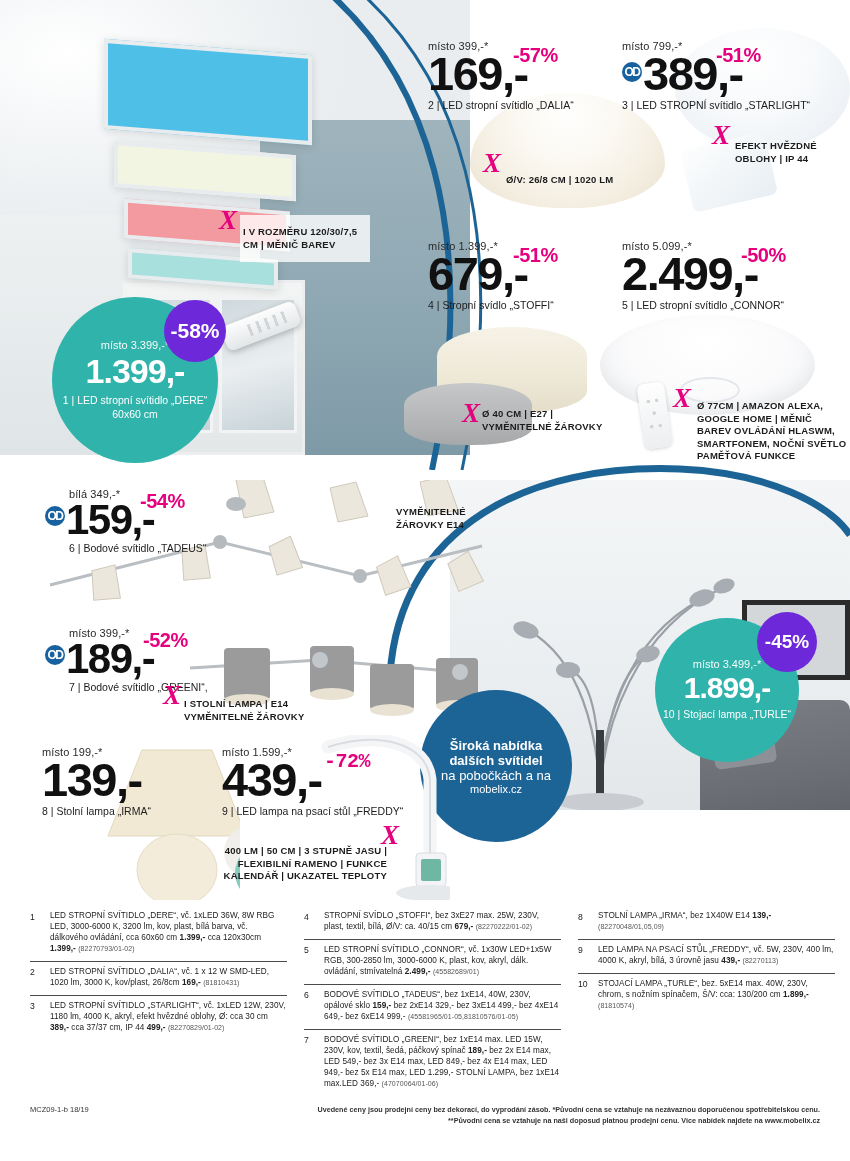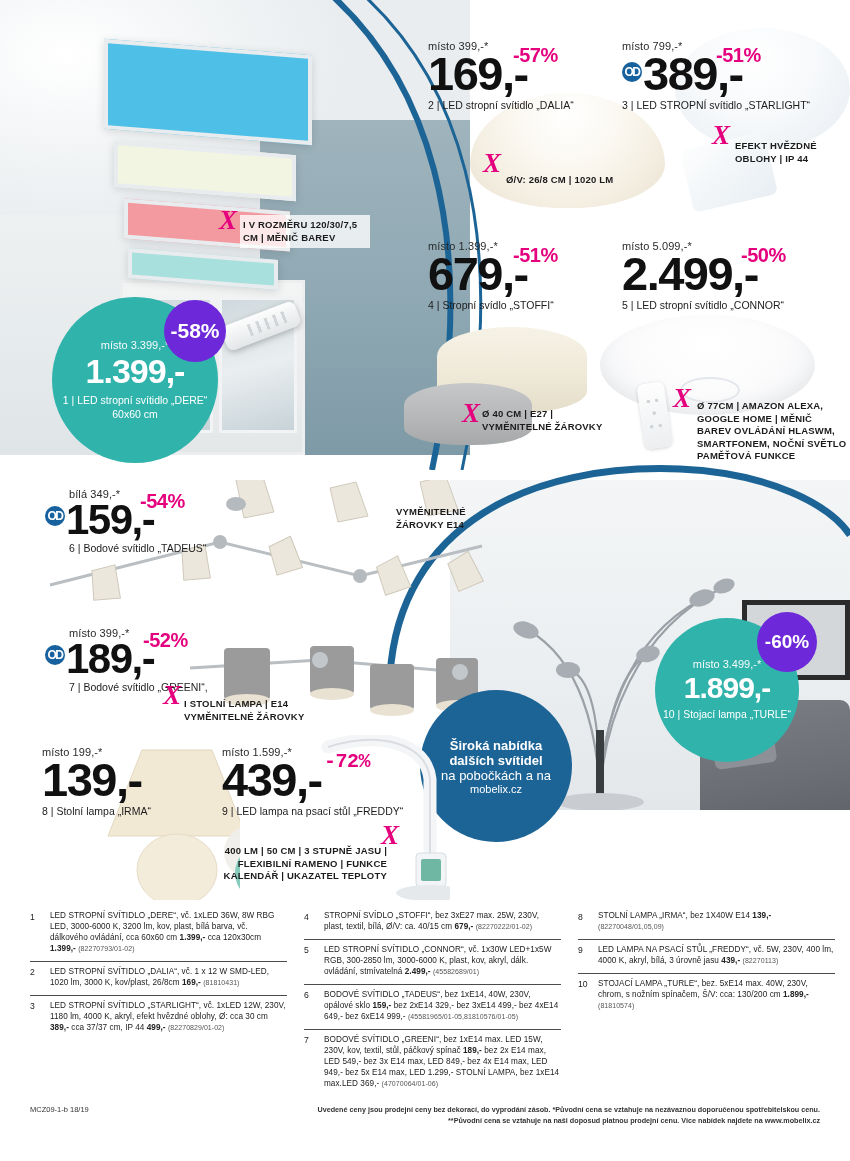--- a/index.html
+++ b/index.html
@@ -221,21 +221,21 @@
     <div class="panel p4"></div>
     <div class="remote1"></div>
   </div>
 
   <svg class="swoosh-wrap" viewBox="0 0 850 470">
     <path d="M 286 -40 C 440 60, 478 250, 432 470" fill="none" stroke="#1d6496" stroke-width="6"></path>
     <path d="M 318 -40 C 472 60, 508 250, 462 470" fill="none" stroke="#1d6496" stroke-width="3"></path>
   </svg>
 
   <div class="xmark" style="left:219px; top:207px;">X</div>
-  <div class="spec" style="left:240px; top:215px; width:130px; background:rgba(255,255,255,.78); padding:4px 3px;">
+  <div class="spec" style="left:240px; top:215px; width:130px; background:rgba(255,255,255,.78); padding:11px 3px;">
     <span>I V ROZMĚRU 120/30/7,5 CM | MĚNIČ BAREV</span>
   </div>
 
   <div class="circle teal" style="left:52px; top:297px; width:166px; height:166px;">
     <span class="c-was">místo 3.399,-*</span>
     <span class="c-big">1.399,-</span>
     <span class="c-desc">1 | LED stropní svítidlo „DERE“ 60x60 cm</span>
   </div>
   <div class="circle pink" style="left:164px; top:300px; width:62px; height:62px;">
     <span class="c-pct">-58%</span>
@@ -400,21 +400,21 @@
     <span style="font-size:13px;">na pobočkách a na</span>
     <span style="font-size:11px;">mobelix.cz</span>
   </div>
 
   <div class="circle teal" style="left:655px; top:618px; width:144px; height:144px;">
     <span class="c-was">místo 3.499,-*</span>
     <span class="c-big" style="font-size:30px;">1.899,-</span>
     <span class="c-desc">10 | Stojací lampa „TURLE“</span>
   </div>
   <div class="circle pink" style="left:757px; top:612px; width:60px; height:60px;">
-    <span class="c-pct" style="font-size:19px;">-60%</span>
+    <span class="c-pct" style="font-size:19px;">-45%</span>
   </div>
 
   <div class="lamp-irma photo">
     <svg width="190" height="165">
       <path d="M42 10 L112 10 L146 96 L8 96 Z" fill="#f2e9d5" stroke="#e2d7bf" stroke-width="1"></path>
       <rect x="64" y="96" width="26" height="8" fill="#c8c2b4"></rect>
       <ellipse cx="77" cy="130" rx="40" ry="36" fill="#f4ecdb" stroke="#e6dcc6" stroke-width="1"></ellipse>
       <circle cx="150" cy="112" r="26" fill="#efeeea" opacity=".95"></circle>
       <circle cx="163" cy="133" r="28" fill="#86cdbe"></circle>
     </svg>
@@ -473,21 +473,21 @@
         <div class="fitem">
           <div class="fnum">5</div>
           <div class="ftxt"><span>LED STROPNÍ SVÍTIDLO „CONNOR“, vč. 1x30W LED+1x5W RGB, 300-2850 lm, 3000-6000 K, plast, kov, akryl, dálk. ovládání, stmívatelná </span><b>2.499,-</b><span></span> <span class="code">(45582689/01)</span></div>
         </div>
         <div class="fitem">
           <div class="fnum">6</div>
           <div class="ftxt"><span>BODOVÉ SVÍTIDLO „TADEUS“, bez 1xE14, 40W, 230V, opálové sklo </span><b>159,-</b><span> bez 2xE14 329,- bez 3xE14 499,- bez 4xE14 649,- bez 6xE14 999,-</span> <span class="code">(45581965/01-05,81810576/01-05)</span></div>
         </div>
         <div class="fitem">
           <div class="fnum">7</div>
-          <div class="ftxt"><span>BODOVÉ SVÍTIDLO „GREENI“, bez 1xE14 max. LED 15W, 230V, kov, textil, stůl, páčkový spínač </span><b>189,-</b><span> bez 2x E14 max, LED 549,- bez 3x E14 max, LED 849,- bez 4x E14 max, LED 949,- bez 5x E14 max, LED 1.299,- STOLNÍ LAMPA, bez 1xE14 max.LED  369,-</span> <span class="code">(47070064/01-06)</span></div>
+          <div class="ftxt"><span>BODOVÉ SVÍTIDLO „GREENI“, bez 1xE14 max. LED 15W, 230V, kov, textil, šedá, páčkový spínač </span><b>189,-</b><span> bez 2x E14 max, LED 549,- bez 3x E14 max, LED 849,- bez 4x E14 max, LED 949,- bez 5x E14 max, LED 1.299,- STOLNÍ LAMPA, bez 1xE14 max.LED  369,-</span> <span class="code">(47070064/01-06)</span></div>
         </div>
       </div>
 
       <div class="fcol">
         <div class="fitem">
           <div class="fnum">8</div>
           <div class="ftxt"><span>STOLNÍ LAMPA „IRMA“, bez 1X40W E14 </span><b>139,-</b> <span class="code">(82270048/01,05,09)</span></div>
         </div>
         <div class="fitem">
           <div class="fnum">9</div>

